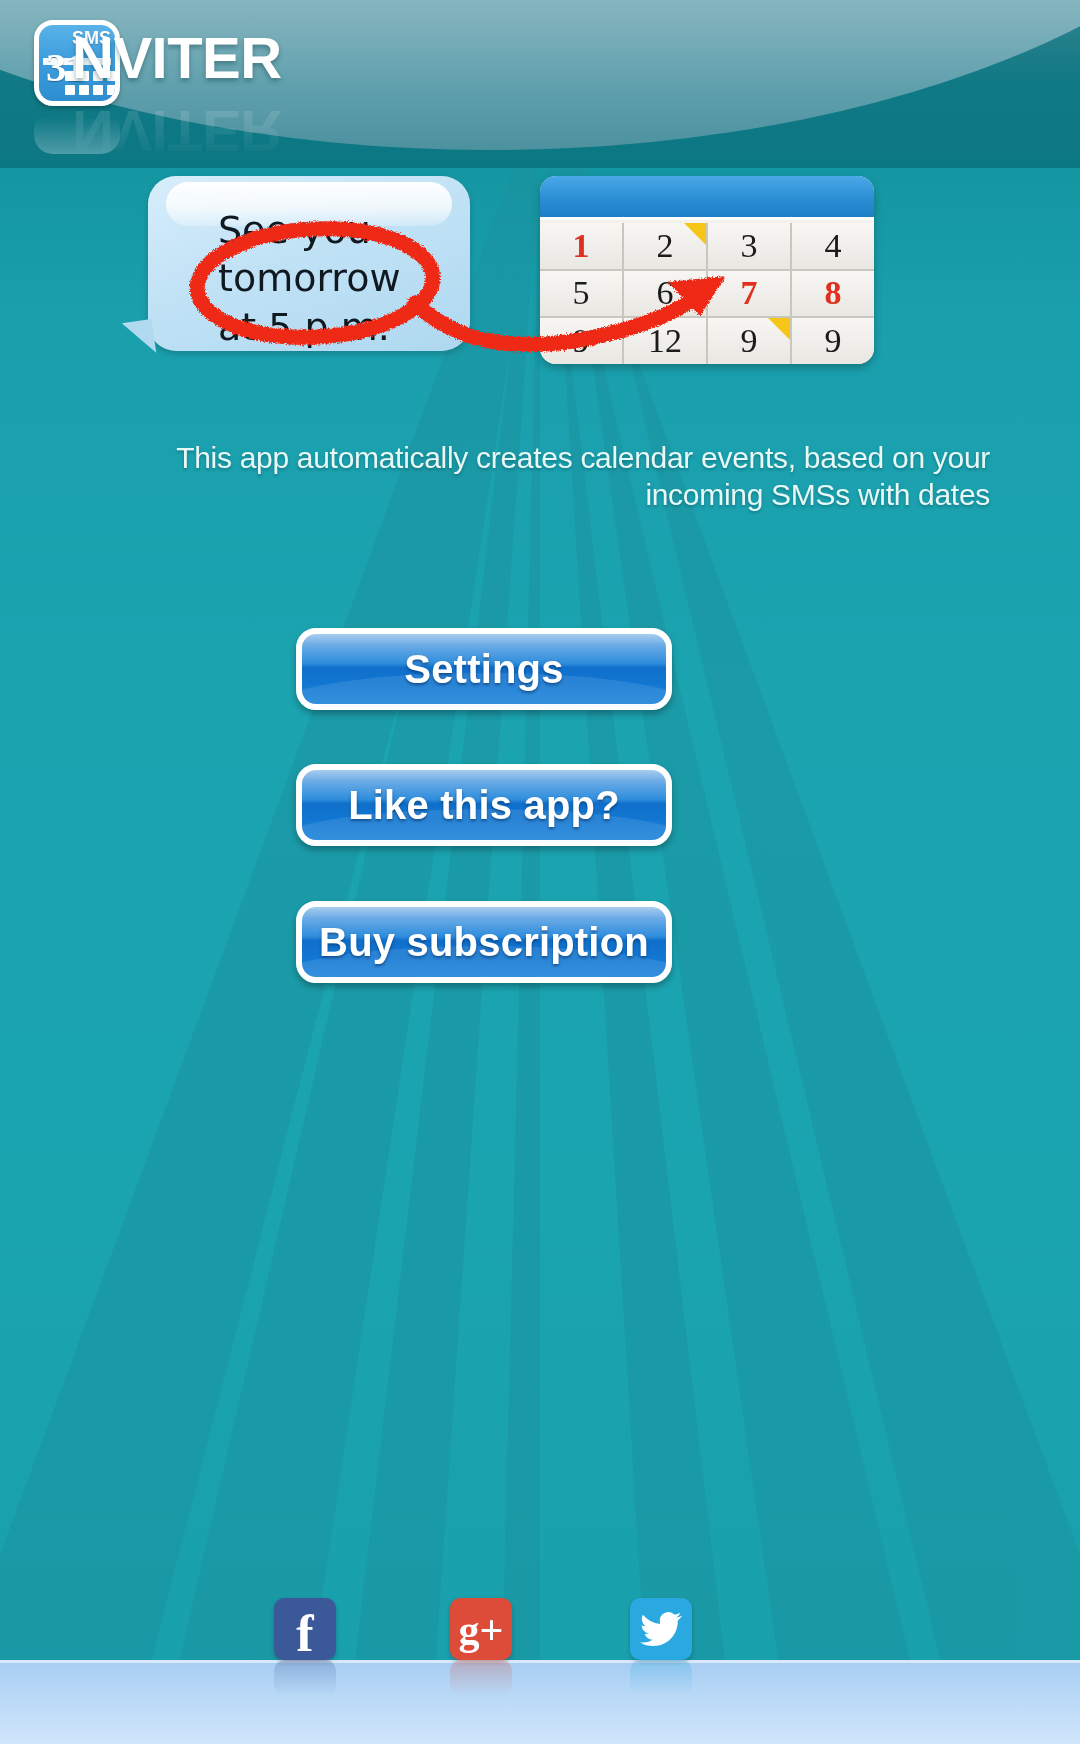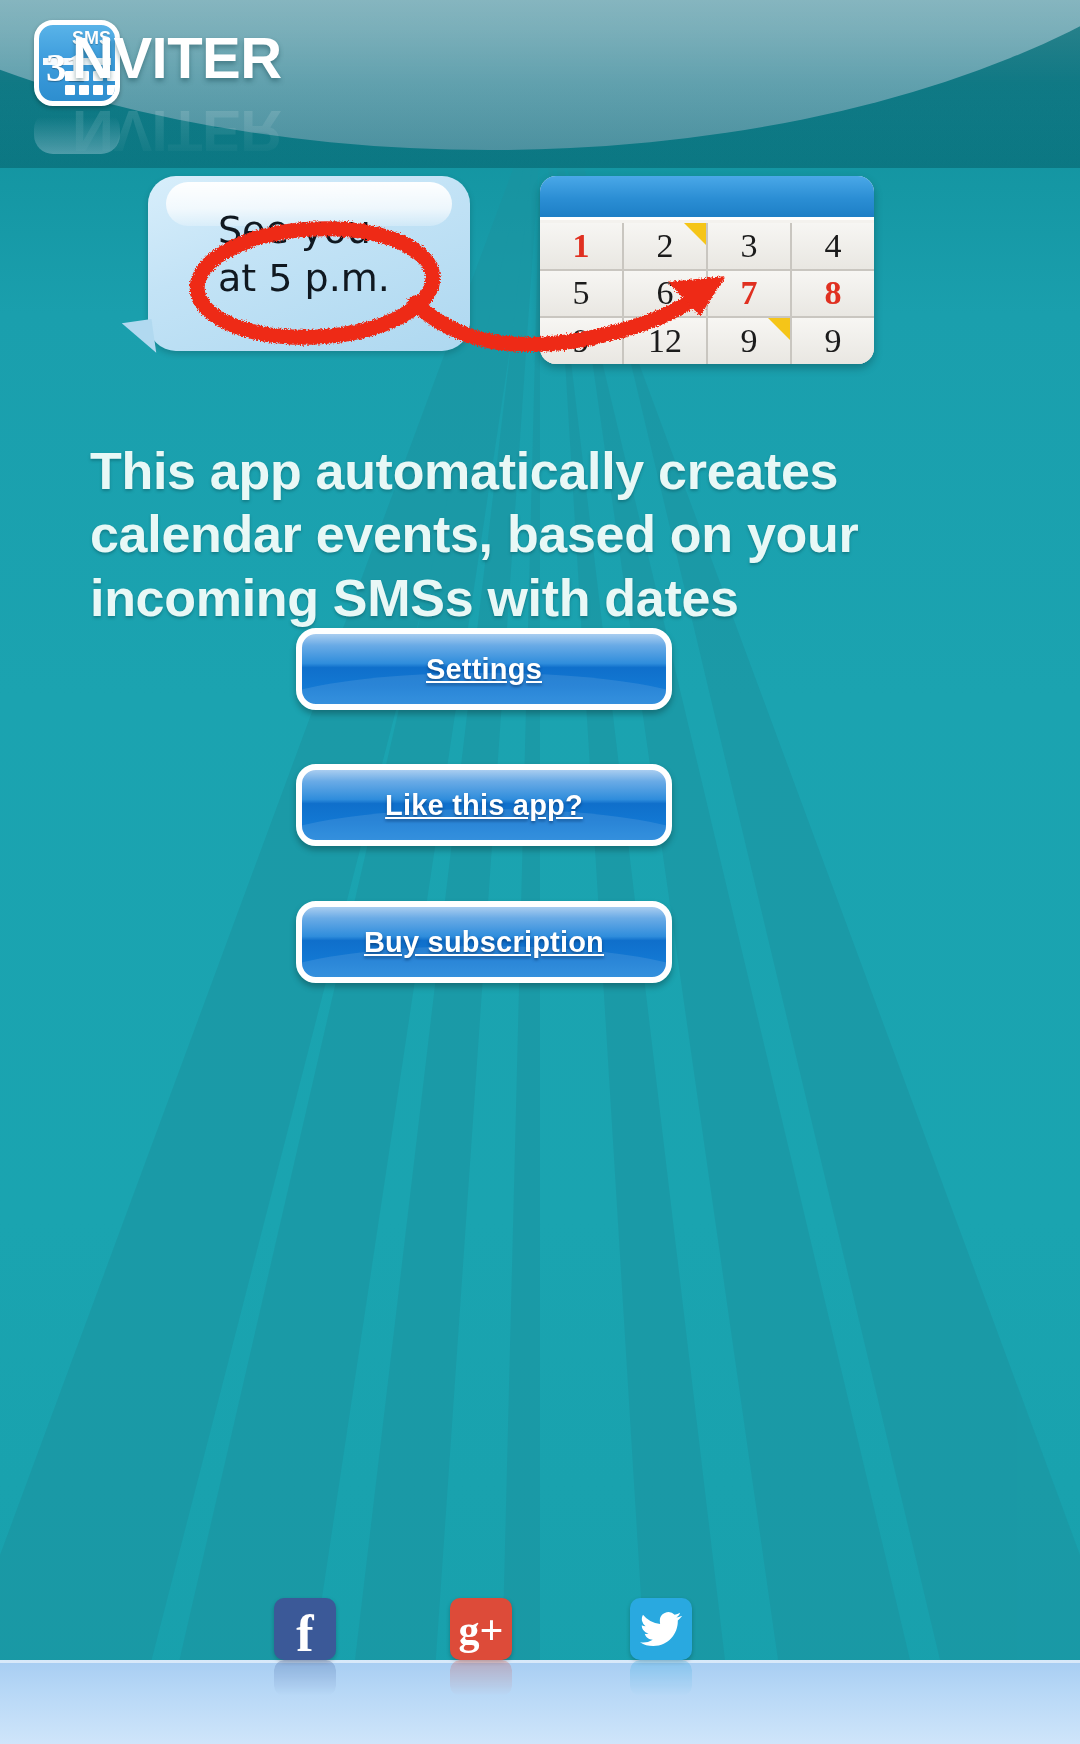--- a/index.html
+++ b/index.html
@@ -157,23 +157,23 @@
     width:0; height:0;
     border-top:22px solid #f5c518;
     border-left:22px solid transparent;
   }
 
   .annot { position:absolute; left:0; top:0; width:1080px; height:215px; pointer-events:none; }
 
   
   .desc {
     position:absolute; left:90px; top:440px; width:900px;
-    text-align:left;
-    font-size:52px; line-height:1.22;
-    font-weight:bold;
+    text-align:right;
+    font-size:30px; line-height:1.22;
+    font-weight:normal;
     color:#e8f8f6;
     text-shadow:0 2px 3px rgba(0,60,70,0.35);
     letter-spacing:-0.3px;
   }
 
   
   .btn {
     position:absolute; left:296px;
     width:376px; height:82px;
     border-radius:20px;
@@ -185,24 +185,23 @@
         #0f6fcb 48%,
         #1277d2 72%,
         #1d84da 100%);
     box-shadow:0 4px 6px rgba(0,0,0,0.28);
     display:flex; align-items:center; justify-content:center;
     cursor:pointer;
     overflow:hidden;
   }
   .btn span {
     position:relative; z-index:2;
-    font-size:29px; font-weight:bold; color:#ffffff;
+    font-size:40px; font-weight:bold; color:#ffffff;
     text-shadow:0 2px 3px rgba(0,40,90,0.55);
     letter-spacing:0.2px;
-    text-decoration:underline;
   }
   .btn::after {
     content:""; position:absolute; left:-10%; bottom:-60%;
     width:120%; height:105%;
     border-radius:50%;
     background:rgba(255,255,255,0.10);
     z-index:1;
   }
   #btn-settings { top:628px; }
   #btn-like     { top:764px; }
@@ -294,20 +293,21 @@
     <div class="app-title">NVITER</div>
   </div>
 
   <div class="hero">
 
     <div class="bubble">
       <div class="bubble-tail"></div>
       <div class="bubble-gloss"></div>
       <div class="bubble-text">
         <div>See you</div>
+        <div>tomorrow</div>
         <div>at 5 p.m.</div>
       </div>
     </div>
 
     <div class="calendar">
       <div class="cal-head"></div>
       <div class="cal-grid" id="cal-grid">
           <div class="cal-cell red">
             <span>1</span>
           </div>

